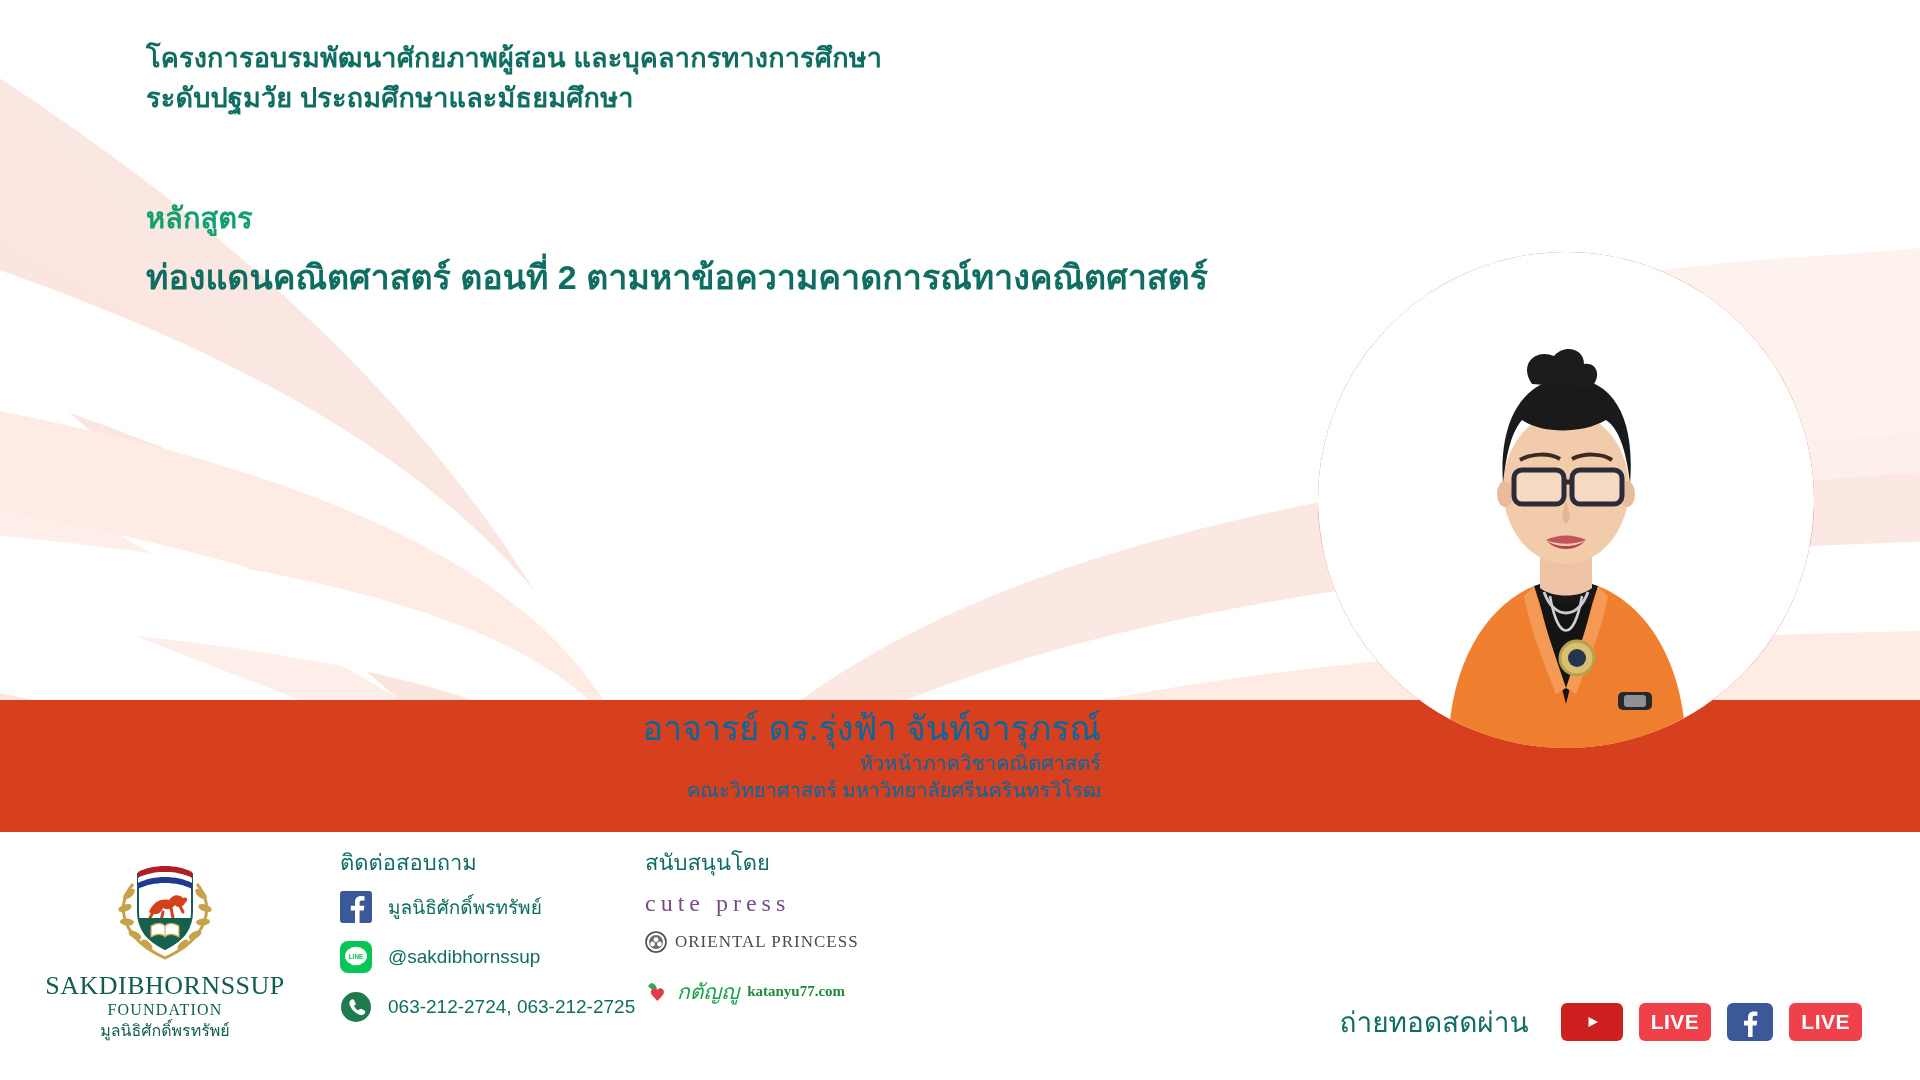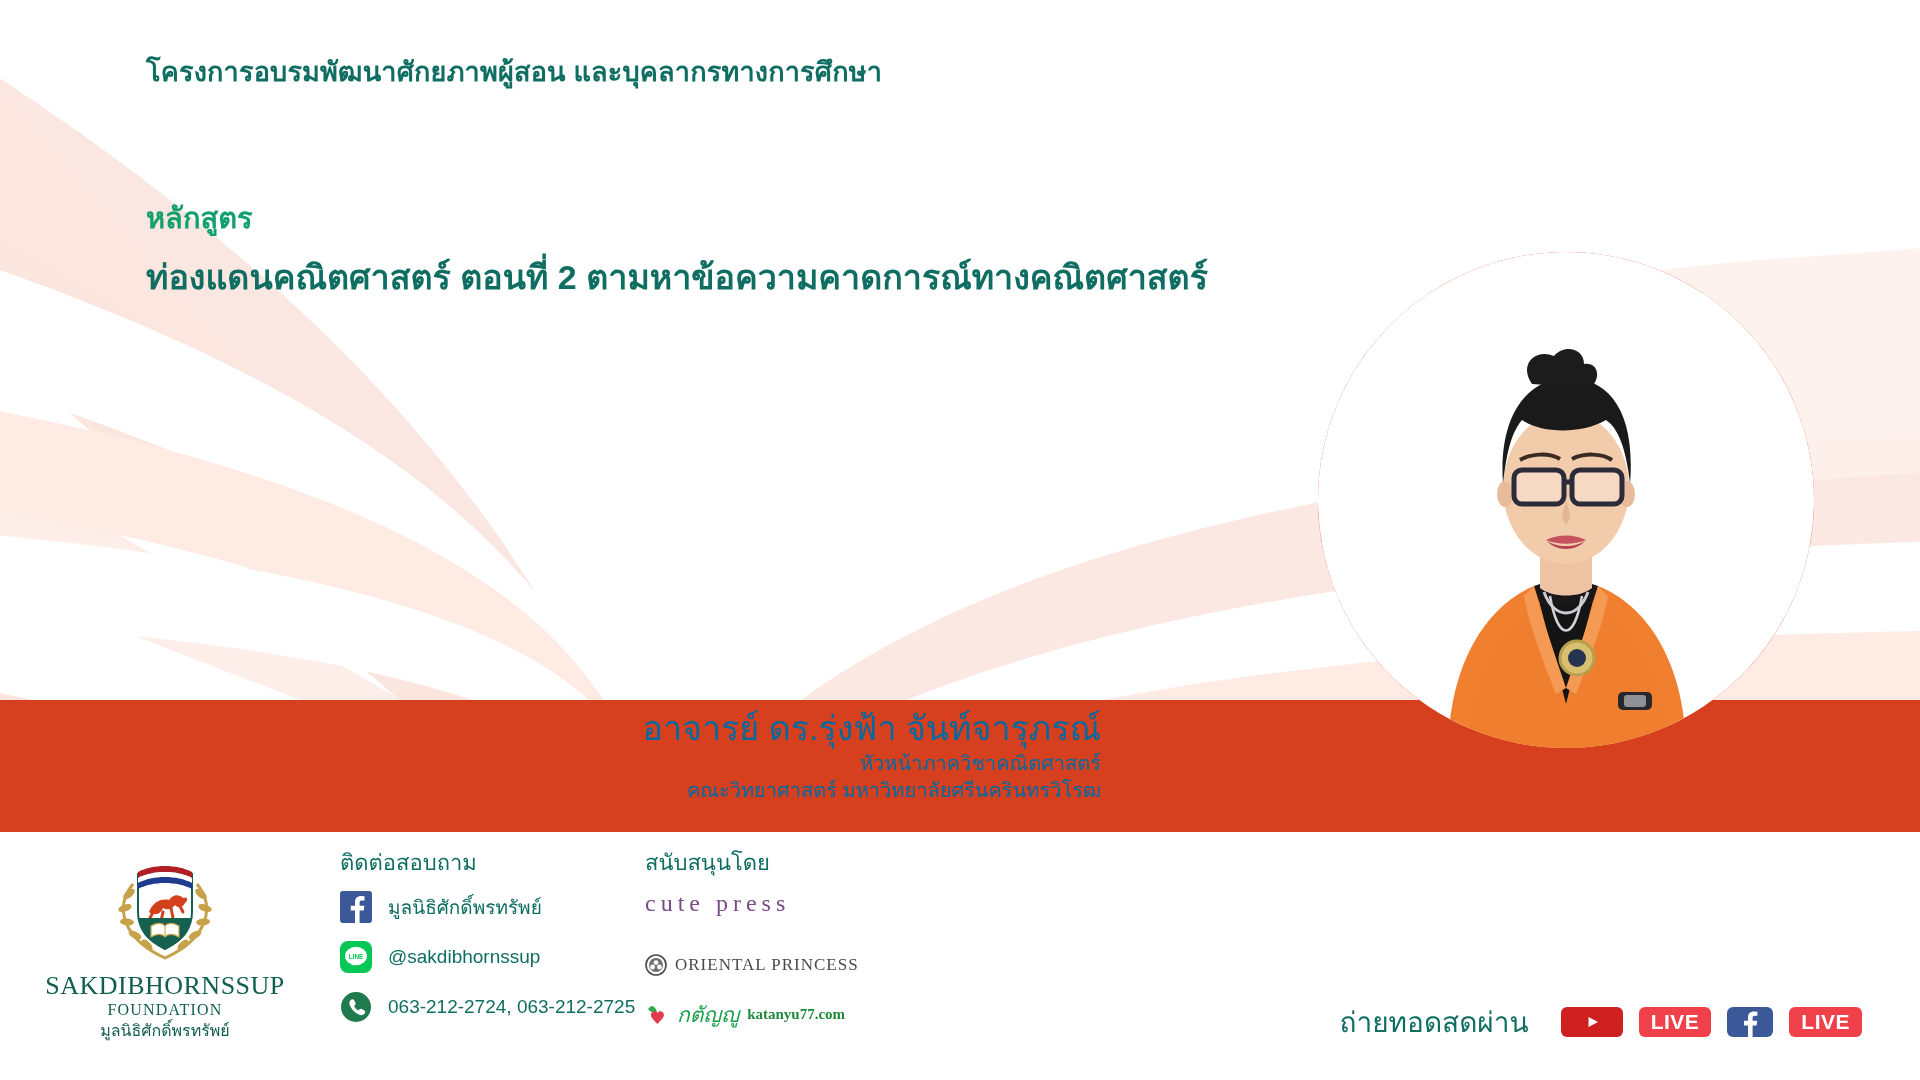--- a/index.html
+++ b/index.html
@@ -9,21 +9,21 @@
     font-family:"Liberation Sans","DejaVu Sans",sans-serif;
     position:relative;
   }
   .poster{position:absolute;inset:0;background:#fff;overflow:hidden;}
 
   
   .bg-fan{position:absolute;left:0;top:0;width:1920px;height:840px;z-index:0;}
   .bg-fan svg{display:block;}
 
   
-  .header-block{position:absolute;left:146px;top:52px;z-index:5;}
+  .header-block{position:absolute;left:146px;top:38px;z-index:5;}
   .header-line{
     color:#0f6e61;font-weight:bold;letter-spacing:.2px;
     font-size:27px;line-height:40px;white-space:nowrap;
   }
 
   
   .course-block{position:absolute;left:146px;top:190px;z-index:5;}
   .course-label{
     color:#12a06f;font-weight:bold;font-size:29px;line-height:56px;
     white-space:nowrap;
@@ -74,34 +74,34 @@
   .contact-col{position:absolute;left:340px;top:20px;width:290px;}
   .col-head{color:#0f6e61;font-size:22px;line-height:22px;margin-bottom:12px;}
   .contact-row{display:flex;align-items:center;height:42px;margin-bottom:8px;}
   .contact-ico{width:32px;height:32px;flex:0 0 32px;margin-right:16px;}
   .contact-txt{color:#0f6e61;font-size:19px;white-space:nowrap;}
 
   
   .sponsor-col{position:absolute;left:645px;top:20px;width:300px;}
   .sp-cute{font-family:"Liberation Serif","DejaVu Serif",serif;
     color:#7a4b86;font-size:24px;letter-spacing:5px;margin:16px 0 0 0;}
-  .sp-op{display:flex;align-items:center;margin-top:37px;}
+  .sp-op{display:flex;align-items:center;margin-top:14px;}
   .sp-op-txt{font-family:"Liberation Serif","DejaVu Serif",serif;
     color:#4a4a4a;font-size:17px;letter-spacing:1px;margin-left:8px;}
   .sp-kat{display:flex;align-items:center;margin-top:22px;}
   .sp-kat-thai{color:#18a04a;font-size:21px;font-style:italic;margin-left:6px;}
   .sp-kat-url{font-family:"Liberation Serif","DejaVu Serif",serif;
     color:#1f8a3c;font-size:15px;font-weight:bold;margin-left:8px;}
 
   
   .date-col{position:absolute;right:58px;top:24px;text-align:right;}
   .date-line{color:#0f6e61;font-size:33px;line-height:46px;white-space:nowrap;}
   .live-row{position:absolute;right:58px;top:168px;display:flex;align-items:center;}
   .live-label{color:#0f6e61;font-size:28px;margin-right:16px;white-space:nowrap;}
-  .badge{height:30px;display:flex;align-items:center;justify-content:center;border-radius:6px;margin-left:16px;}
+  .badge{height:38px;display:flex;align-items:center;justify-content:center;border-radius:6px;margin-left:16px;}
   .badge-yt{width:62px;background:#cf2020;}
   .badge-live{background:#f0404a;color:#fff;font-weight:bold;font-size:21px;padding:0 12px;letter-spacing:.5px;}
   .badge-fb{width:46px;background:#3b5998;}
 </style>
 </head>
 <body>
 
 <div class="poster">
 
   <div class="bg-fan">
@@ -129,20 +129,21 @@
         <path d="M660,840 C900,720 1250,640 1980,630 L1980,700 C1300,710 960,770 760,840 Z" fill="#fdebe4"></path>
         <path d="M660,840 C930,760 1300,710 1980,705 L1980,760 C1340,765 1000,800 800,840 Z" fill="#ffffff"></path>
 
         <path d="M1500,300 C1700,250 1880,260 1980,240 L1980,470 C1700,480 1560,520 1430,600 Z" fill="#fdf0ea" opacity=".85"></path>
       </g>
     </svg>
   </div>
 
   <div class="header-block">
     <div class="header-line">โครงการอบรมพัฒนาศักยภาพผู้สอน และบุคลากรทางการศึกษา</div>
+    <div class="header-line">ระดับปฐมวัย ประถมศึกษาและมัธยมศึกษา</div>
   </div>
 
   <div class="course-block">
     <div class="course-label">หลักสูตร</div>
     <div class="course-title">ท่องแดนคณิตศาสตร์ ตอนที่ 2 ตามหาข้อความคาดการณ์ทางคณิตศาสตร์</div>
   </div>
 
   <div class="portrait">
     <div class="portrait-clip">
       <svg class="person" viewBox="0 0 496 496" xmlns="http://www.w3.org/2000/svg">

